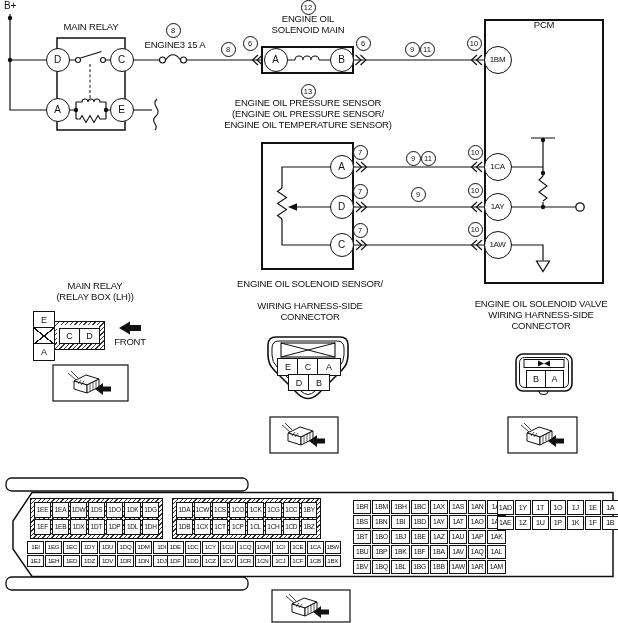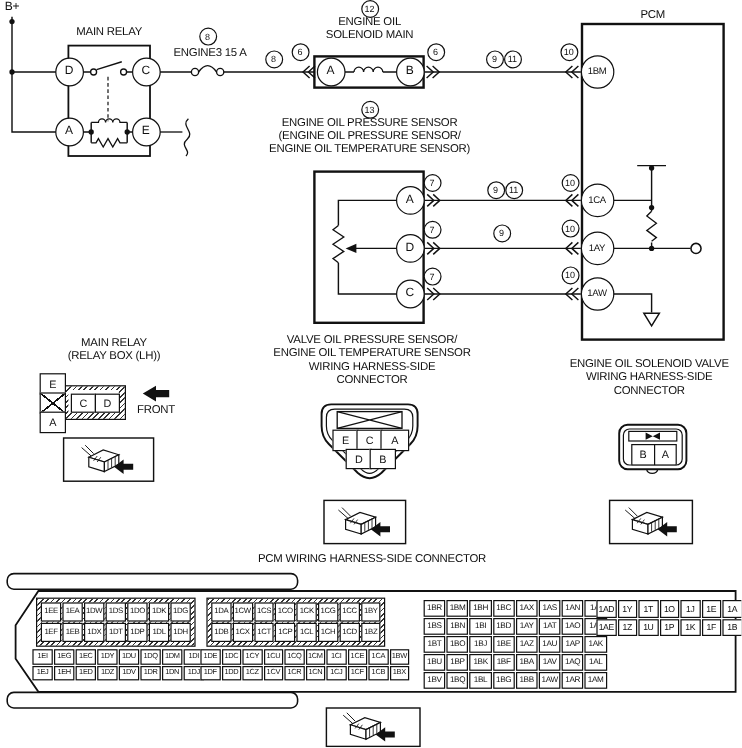--- a/index.html
+++ b/index.html
@@ -164,35 +164,33 @@
   <use href="#cicon" x="280" y="422"></use>
   <use href="#cicon" x="519" y="422"></use>
   <use href="#cicon" x="284" y="593"></use>
 </svg>
 
 <div class="lbl left" style="left:4px;top:1px;font-size:10px">B+</div>
 <div class="lbl" style="left:91px;top:22px">MAIN RELAY</div>
 <div class="lbl" style="left:175px;top:40px">ENGINE3 15 A</div>
 <div class="lbl" style="left:308px;top:14px">ENGINE OIL</div>
 <div class="lbl" style="left:308px;top:25px">SOLENOID MAIN</div>
-<div class="lbl" style="left:544px;top:8px">PCM</div>
+<div class="lbl" style="left:544px;top:20px">PCM</div>
 <div class="lbl" style="left:308px;top:98px">ENGINE OIL PRESSURE SENSOR</div>
 <div class="lbl" style="left:308px;top:120px">ENGINE OIL TEMPERATURE SENSOR)</div>
 <div class="lbl" style="left:308px;top:109px">(ENGINE OIL PRESSURE SENSOR/</div>
 <div class="lbl" style="left:95px;top:281px">MAIN RELAY</div>
 <div class="lbl" style="left:95px;top:292px">(RELAY BOX (LH))</div>
 <div class="lbl" style="left:130px;top:337px">FRONT</div>
-<div class="lbl" style="left:310px;top:279px">VALVE OIL PRESSURE SENSOR/</div>
-<div class="lbl" style="left:310px;top:290px">ENGINE OIL TEMPERATURE SENSOR</div>
+<div class="lbl" style="left:310px;top:279px">ENGINE OIL SOLENOID SENSOR/</div>
 <div class="lbl" style="left:310px;top:301px">WIRING HARNESS-SIDE</div>
 <div class="lbl" style="left:310px;top:312px">CONNECTOR</div>
 <div class="lbl" style="left:541px;top:299px">ENGINE OIL SOLENOID VALVE</div>
 <div class="lbl" style="left:541px;top:310px">WIRING HARNESS-SIDE</div>
 <div class="lbl" style="left:541px;top:321px">CONNECTOR</div>
-<div class="lbl" style="left:310px;top:461px">PCM WIRING HARNESS-SIDE CONNECTOR</div>
 
 <div class="co" style="left:165.5px;top:22.5px">8</div>
 <div class="co" style="left:300.5px;top:0px">12</div>
 <div class="co" style="left:300.5px;top:83.5px">13</div>
 <div class="co" style="left:220.5px;top:41.5px">8</div>
 <div class="co" style="left:242.5px;top:35.5px">6</div>
 <div class="co" style="left:355.5px;top:35.5px">6</div>
 <div class="co" style="left:404.5px;top:41.5px">9</div>
 <div class="co" style="left:419.5px;top:41.5px">11</div>
 <div class="co" style="left:466.5px;top:35.5px">10</div>

